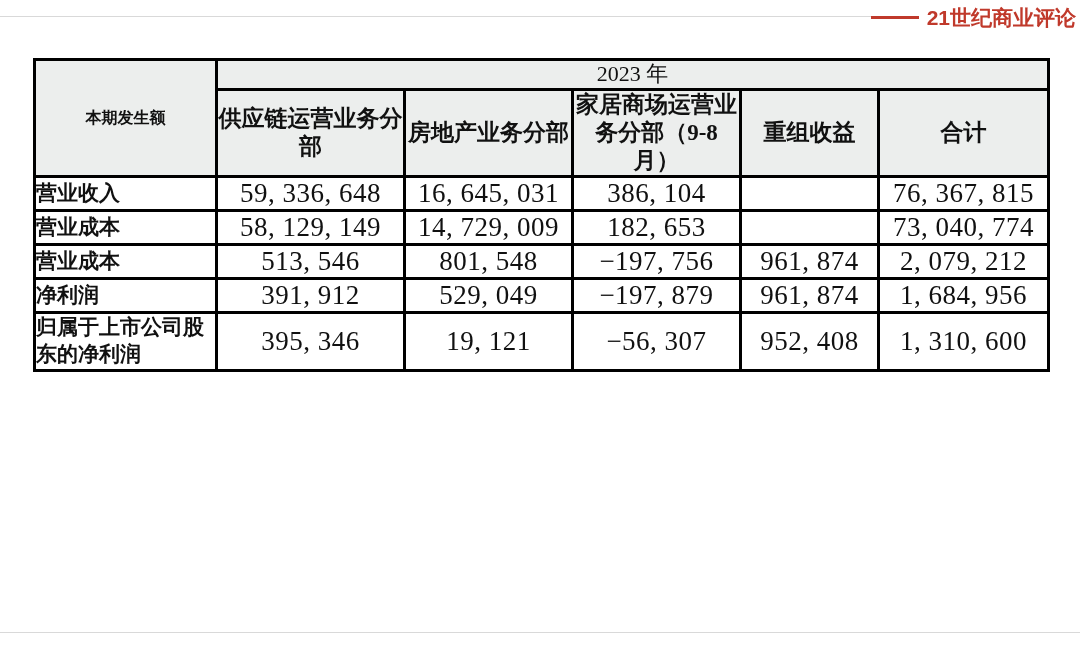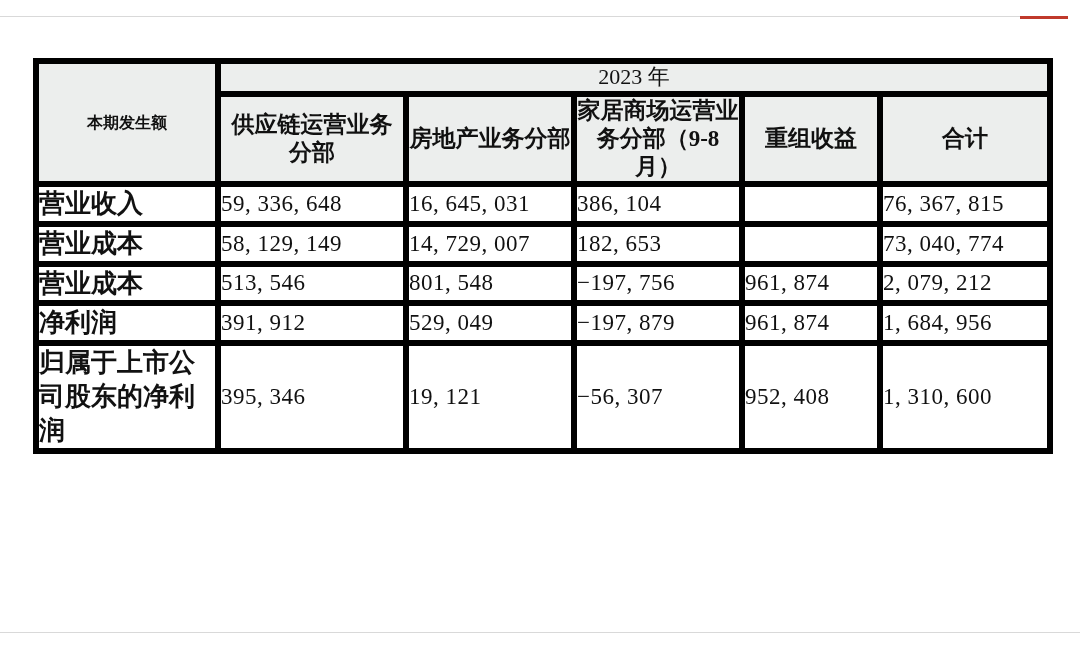--- a/index.html
+++ b/index.html
@@ -76,52 +76,52 @@
     top: 58px;
     width: 1014px;
   }
   table.fin {
     border-collapse: collapse;
     width: 1014px;
     table-layout: fixed;
     background: #ffffff;
   }
   table.fin th, table.fin td {
-    border: 6px solid #000000;
+    border: 3px solid #000000;
     padding: 0;
   }
   .head-cell {
     background: #eceeed;
     text-align: center;
     vertical-align: middle;
     font-weight: bold;
     font-size: 23px;
     line-height: 1.22;
     padding: 6px 6px;
   }
   .head-year {
     font-size: 22px;
     font-weight: normal;
     padding: 14px 6px;
   }
   .head-rowlabel {
     font-size: 16px;
   }
   .rowlabel {
-    font-size: 26px;
+    font-size: 21px;
     font-weight: bold;
     text-align: left;
     vertical-align: middle;
     padding: 10px 0 10px 14px;
     line-height: 1.3;
     white-space: pre-line;
   }
   .num {
-    font-size: 23px;
-    text-align: left;
+    font-size: 27px;
+    text-align: center;
     vertical-align: middle;
     padding: 10px 14px 10px 6px;
     letter-spacing: 0.5px;
     white-space: nowrap;
   }
   .num.empty { padding-right: 14px; }
 
   
   col.c0 { width: 182px; }
   col.c1 { width: 188px; }
@@ -130,20 +130,21 @@
   col.c4 { width: 138px; }
   col.c5 { width: 170px; }
 </style>
 </head>
 <body>
 
 <div class="top-rule"></div>
 <div class="top-bar">
   <div class="brand-wrap">
     <span class="brand-dash"></span>
+    <span class="brand-text">21世纪商业评论</span>
   </div>
 </div>
 
 <div class="table-wrap">
   <table class="fin">
     <colgroup>
       <col class="c0">
         <col class="c1">
         <col class="c2">
         <col class="c3">
@@ -168,21 +169,21 @@
         <td class="rowlabel">营业收入</td>
         <td class="num">59, 336, 648</td>
         <td class="num">16, 645, 031</td>
         <td class="num">386, 104</td>
         <td class="num empty"></td>
         <td class="num">76, 367, 815</td>
       </tr>
       <tr>
         <td class="rowlabel">营业成本</td>
         <td class="num">58, 129, 149</td>
-        <td class="num">14, 729, 007</td>
+        <td class="num">14, 729, 009</td>
         <td class="num">182, 653</td>
         <td class="num empty"></td>
         <td class="num">73, 040, 774</td>
       </tr>
       <tr>
         <td class="rowlabel">营业成本</td>
         <td class="num">513, 546</td>
         <td class="num">801, 548</td>
         <td class="num">−197, 756</td>
         <td class="num">961, 874</td>

